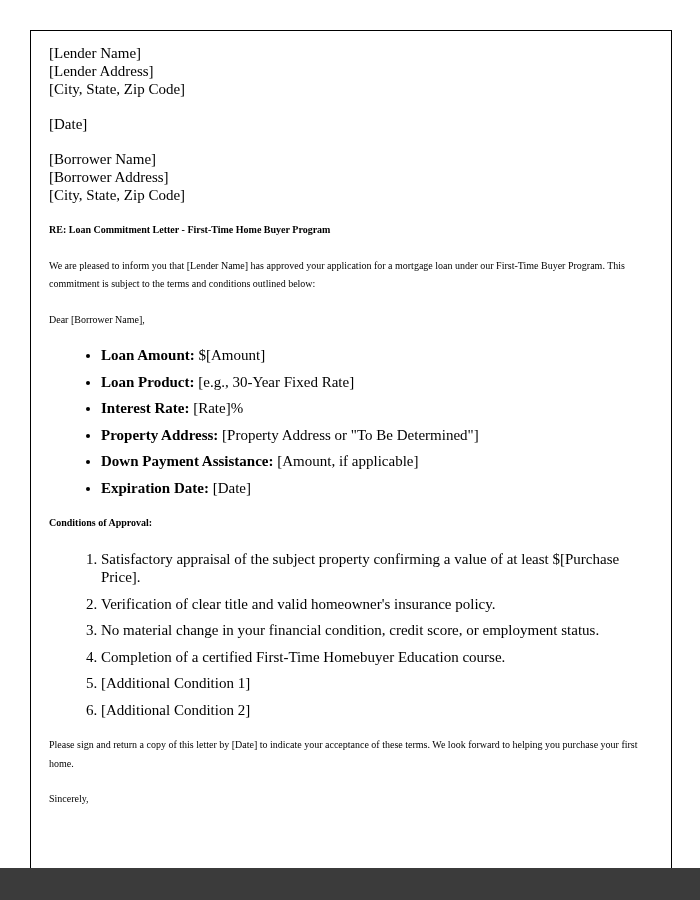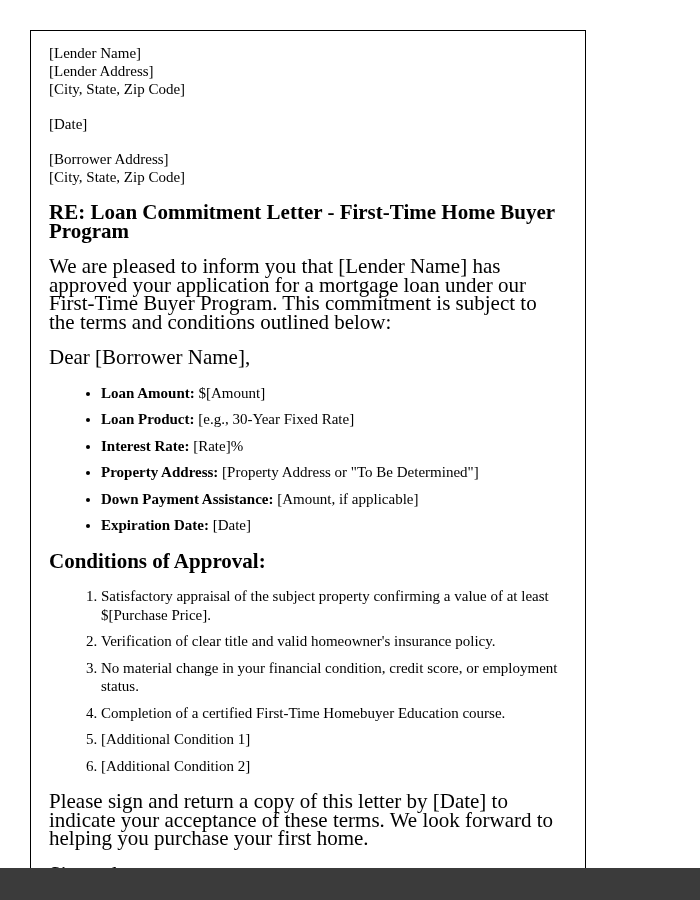--- a/index.html
+++ b/index.html
@@ -12,36 +12,36 @@
     background: #ffffff;
     position: relative;
     overflow: hidden;
     font-family: "Liberation Serif", serif;
     color: #000000;
   }
   .page {
     position: absolute;
     left: 30px;
     top: 30px;
-    width: 556px;
+    width: 642px;
     height: 852px;
     border: 1px solid #000000;
     box-sizing: border-box;
     padding: 13px 18px 0 18px;
     background: #ffffff;
   }
   .line {
     font-size: 15px;
     line-height: 18px;
   }
   .block {
     margin: 0 0 17px 0;
   }
   p {
-    font-size: 21px;
+    font-size: 10px;
     line-height: 18.5px;
     margin: 0 0 17px 0;
   }
   .bold {
     font-weight: bold;
   }
   ul.terms-list, ol.conditions-list {
     font-size: 15px;
     line-height: 18.5px;
     margin: 0 0 17px 0;
@@ -69,20 +69,21 @@
     <div class="line">[Lender Name]</div>
     <div class="line">[Lender Address]</div>
     <div class="line">[City, State, Zip Code]</div>
   </div>
 
   <div class="block">
     <div class="line">[Date]</div>
   </div>
 
   <div class="block">
+    <div class="line">[Borrower Name]</div>
     <div class="line">[Borrower Address]</div>
     <div class="line">[City, State, Zip Code]</div>
   </div>
 
   <p class="bold">RE: Loan Commitment Letter - First-Time Home Buyer Program</p>
 
   <p>We are pleased to inform you that [Lender Name] has approved your application for a mortgage loan under our First-Time Buyer Program. This commitment is subject to the terms and conditions outlined below:</p>
 
   <p>Dear [Borrower Name],</p>
 

